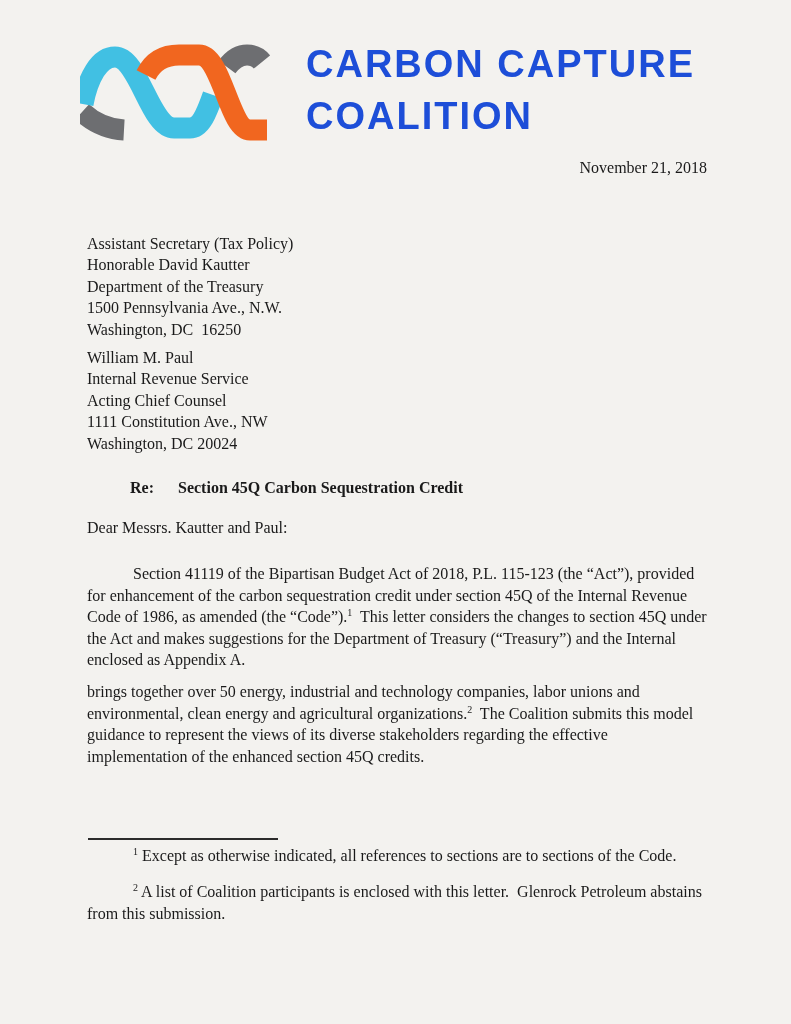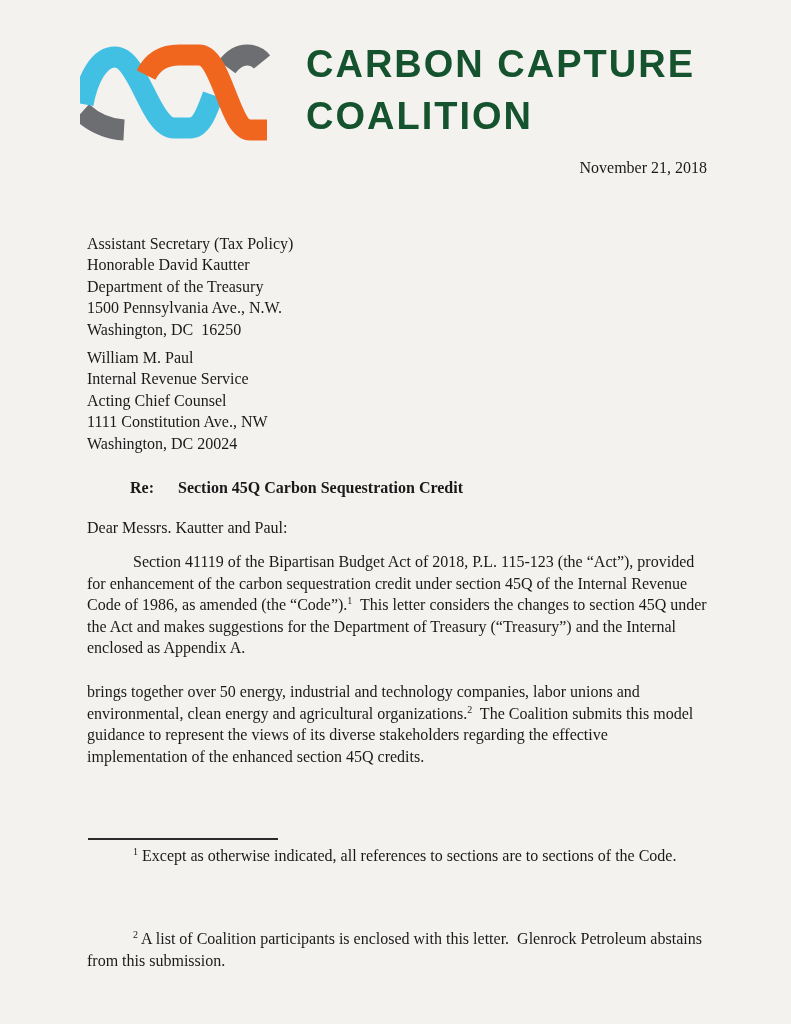--- a/index.html
+++ b/index.html
@@ -15,42 +15,42 @@
     overflow:hidden;
   }
   
   .logo-mark { position:absolute; left:80px; top:42px; width:190px; height:100px; }
   .wordmark {
     position:absolute; left:306px; top:38px;
     font-family:"Liberation Sans", sans-serif;
     font-weight:bold;
     font-size:38px; line-height:52px;
     letter-spacing:2px;
-    color:#14532d;
+    color:#1d4ed8;
     white-space:pre;
   }
   
   .dateline { position:absolute; top:157px; right:84px; line-height:21.5px; white-space:pre;text-align:right; }
   .addr { position:absolute; left:87px; line-height:21.4px; }
   .addr-1 { top:233px; }
   .addr-2 { top:347px; }
   .re-line { position:absolute; left:130px; top:477px; font-weight:bold; line-height:21.5px; white-space:pre; }
   .re-label { display:inline-block; width:48px; }
   .salutation { position:absolute; left:87px; top:517px; line-height:21.5px; }
   .para { position:absolute; left:87px; line-height:21.5px; }
-  .para-1 { top:551px; }
+  .para-1 { top:563px; }
   .para-2 { top:681px; }
   .line { white-space:pre; }
   .indent { padding-left:46px; }
   .sup { font-size:10px; vertical-align:super; line-height:0; }
   
   .fn-rule { position:absolute; left:88px; top:838px; width:190px; height:2px; background:#2b2b2b; }
   .fn { position:absolute; left:87px; line-height:21.5px; }
   .fn-1 { top:845px; }
-  .fn-2 { top:928px; }
+  .fn-2 { top:881px; }
 </style>
 </head>
 <body>
 
 <div class="page">
 
   <svg class="logo-mark" viewBox="0 0 190 100" fill="none" xmlns="http://www.w3.org/2000/svg">
     <path d="M 2,70 C 13,80 26,87 44,88" stroke="#6d6e71" stroke-width="21"></path>
     <path d="M 147,25 C 153,17 159,13 167,13 C 173,13 178,15 182,20" stroke="#6d6e71" stroke-width="21"></path>
     <path d="M 3,62 C 8,36 19,15 35,15 C 59,15 70,86 94,86 L 110,86 C 121,86 127,70 133,53" stroke="#41c0e3" stroke-width="21"></path>

